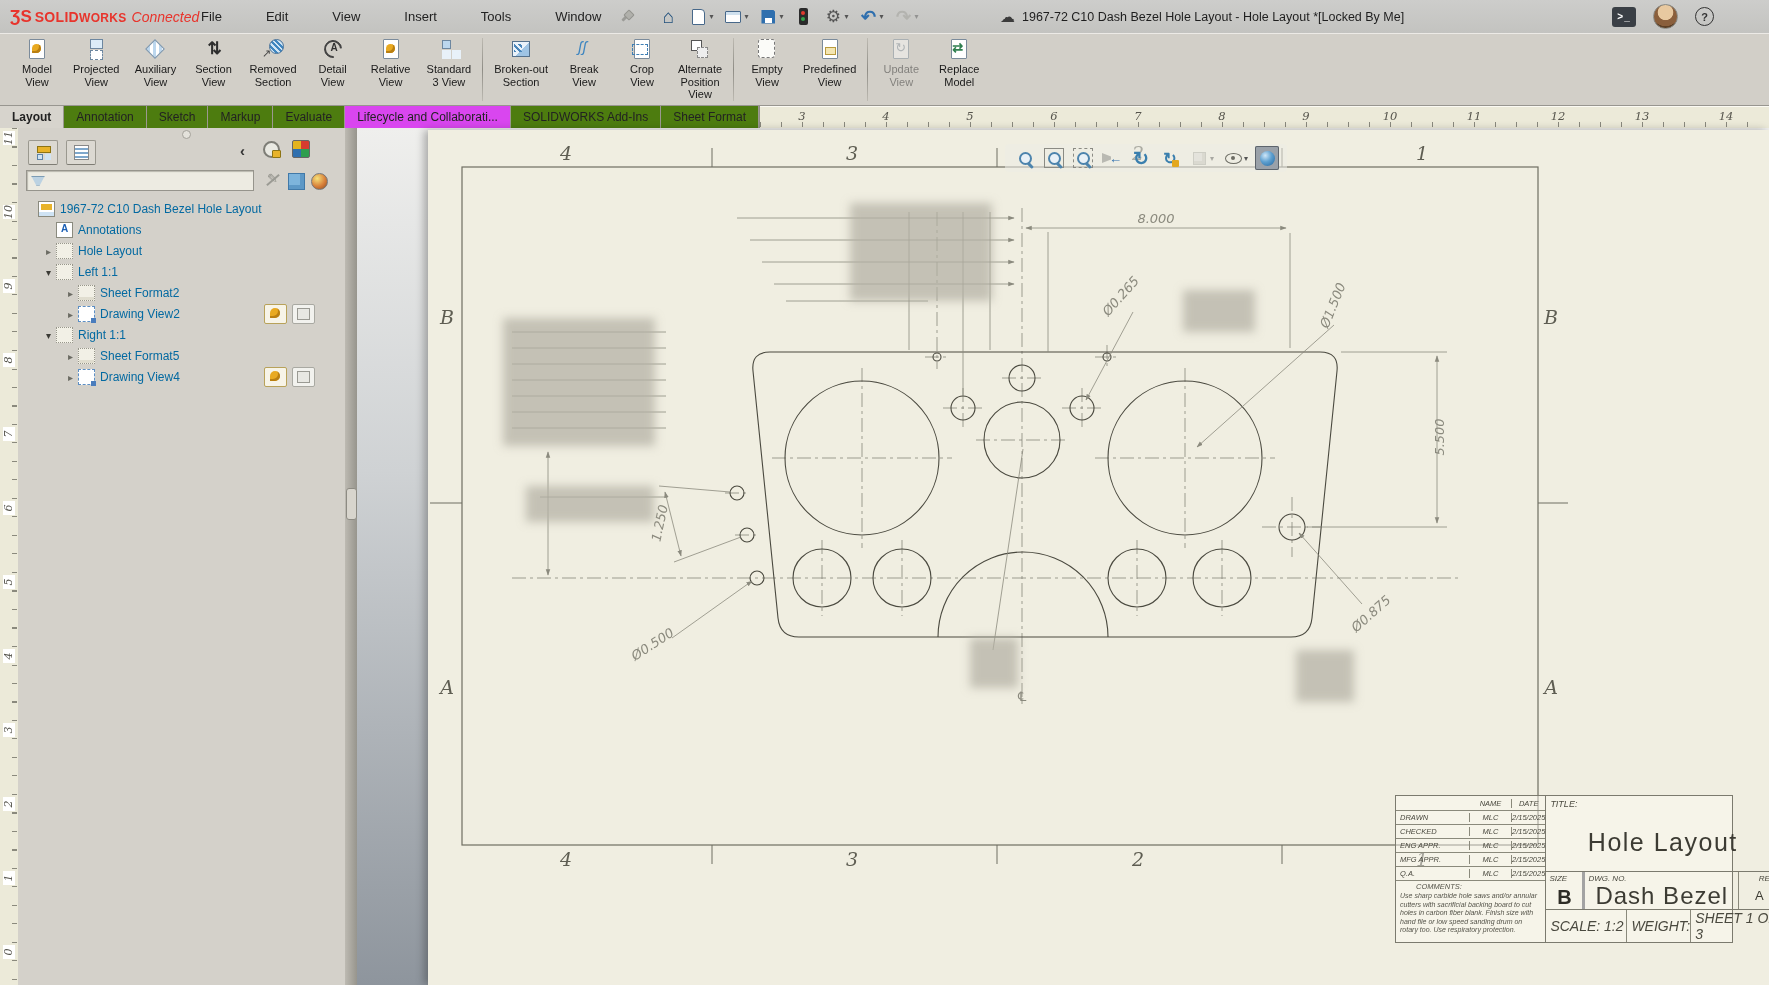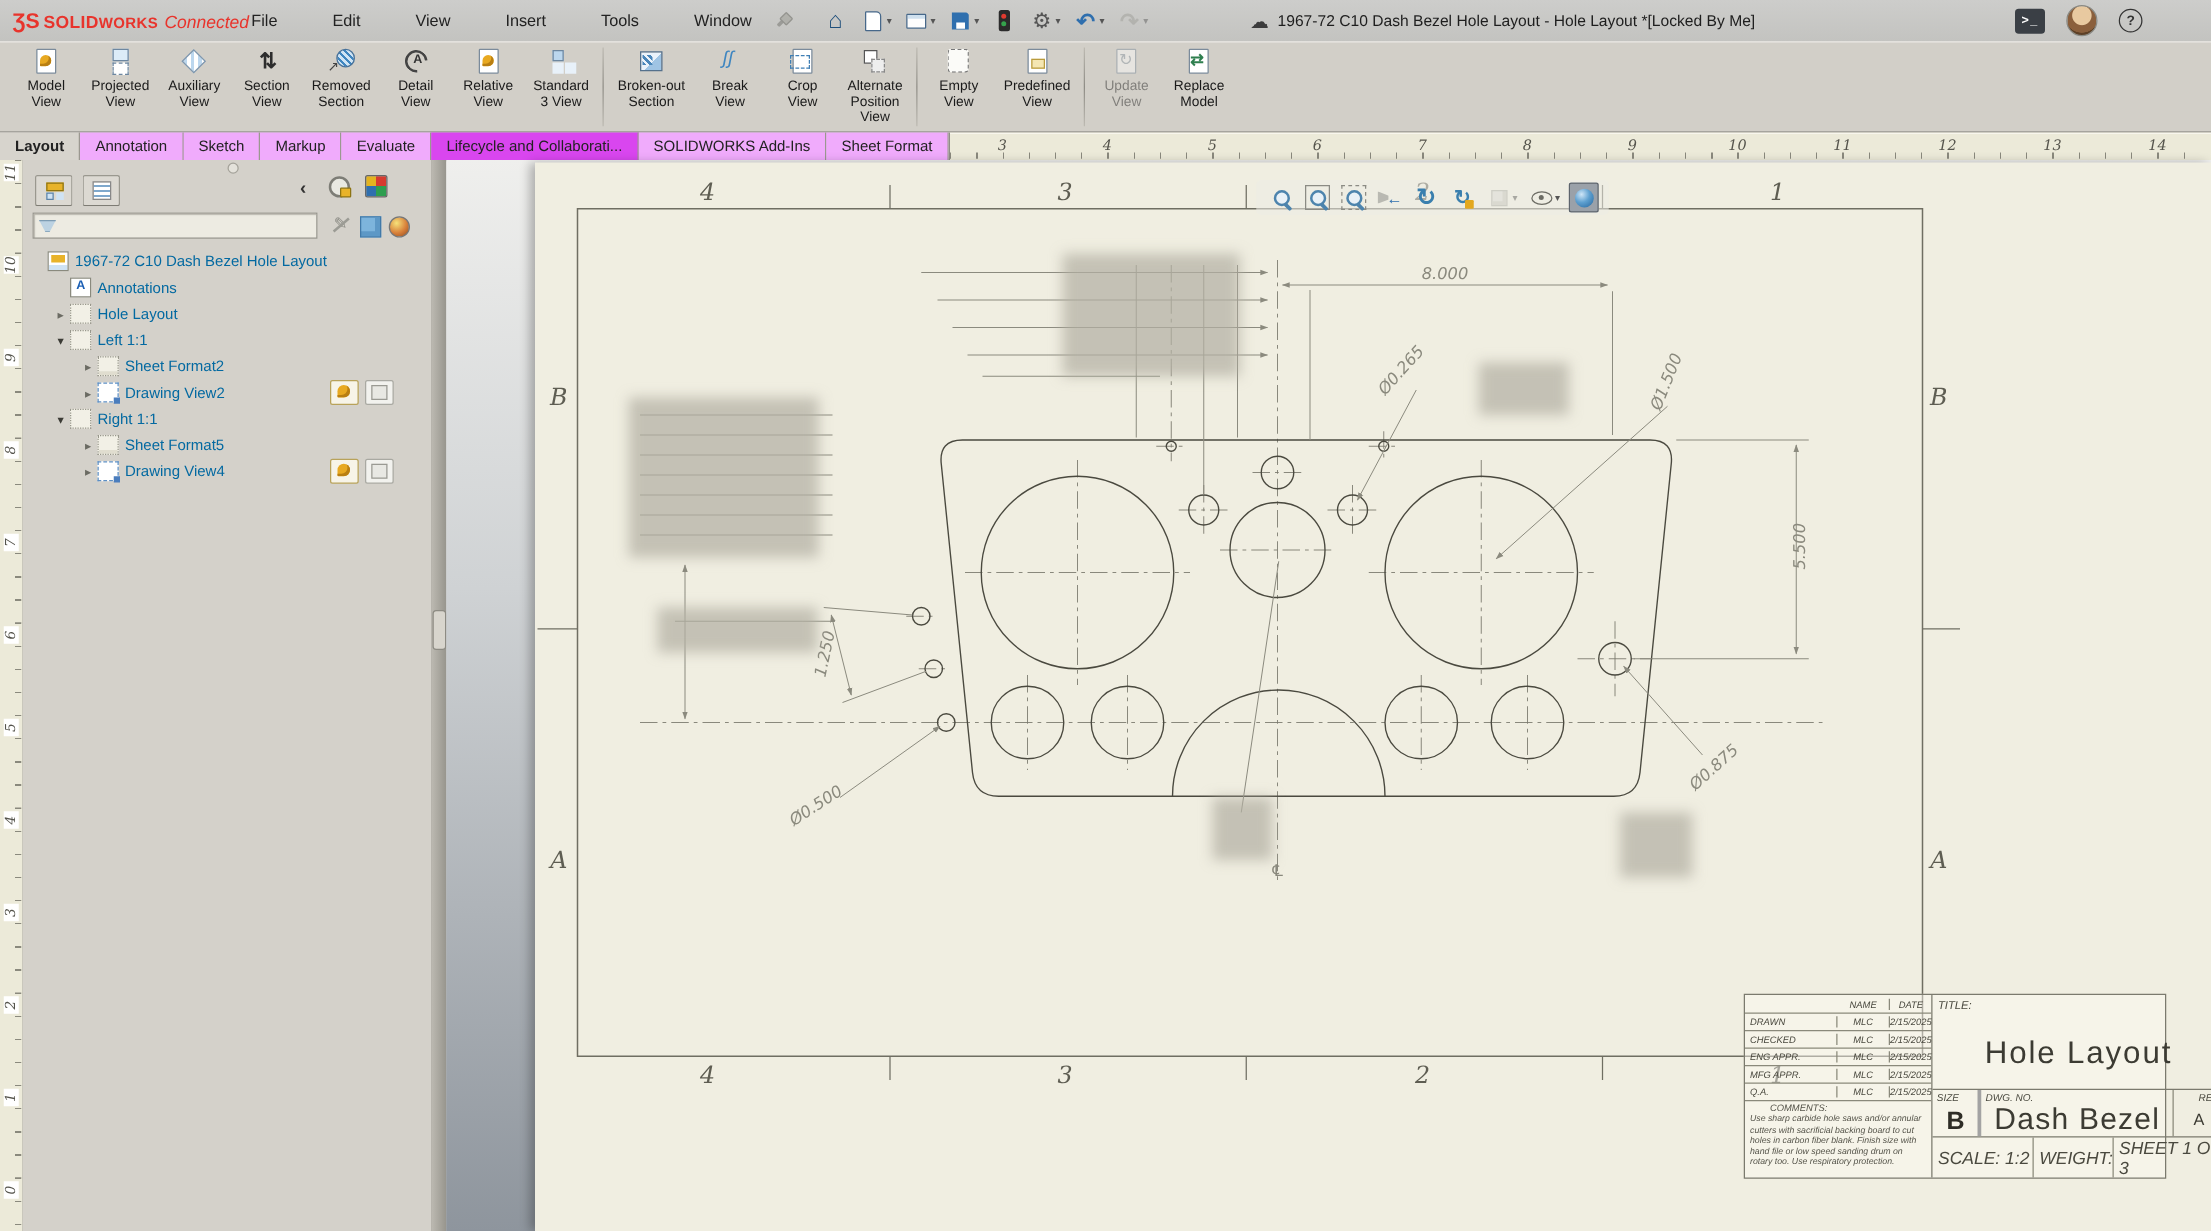--- a/index.html
+++ b/index.html
@@ -64,21 +64,21 @@
   .ric.break-view::before{content:"ʃʃ";position:absolute;left:6px;top:0px;color:#3f86c0;font-size:15px;font-style:italic;}
   .ric.crop-view::after{content:"";position:absolute;left:2px;top:6px;width:14px;height:9px;border:1.5px dashed #3f7fb5;}
   .ric.alternate-position-view::before{content:"";position:absolute;left:3px;top:2px;width:9px;height:9px;border:1.5px solid #555;background:#fff;}
   .ric.alternate-position-view::after{content:"";position:absolute;left:9px;top:9px;width:9px;height:9px;border:1.5px dashed #888;background:#eee;}
   .ric.empty-view::before{content:"";position:absolute;left:3px;top:1px;width:15px;height:17px;border:1.5px dashed #777;border-radius:3px;background:#fbfbf8;}
   .ric.predefined-view::after{content:"";position:absolute;left:7px;top:9px;width:9px;height:6px;background:#f4e6b2;border:1px solid #b99b3e;}
   .ric.update-view::after{content:"↻";position:absolute;left:6px;top:2px;font-size:13px;color:#8a97a3;}
   .ric.replace-model::after{content:"⇄";position:absolute;left:5px;top:2px;font-size:13px;font-weight:bold;color:#2f7f4f;}
   
   .tabrow{position:absolute;left:0;top:106px;width:100%;height:22px;background:#b8b5ae;display:flex;align-items:stretch;border-bottom:1px solid #8f8d86;}
-  .tab{display:flex;align-items:center;padding:0 12px;font-size:12px;color:#222;border-right:1px solid #9b9890;background:#f0abfc;}
+  .tab{display:flex;align-items:center;padding:0 12px;font-size:12px;color:#222;border-right:1px solid #9b9890;background:#4d7c0f;}
   .tab.active{background:#d7d4cd;font-weight:bold;}
   .tab.light{background:#d946ef;}
   .hruler{flex:1;background:#ecead9;border-left:1px solid #8f8d86;display:flex;overflow:hidden;box-shadow:inset 0 1px 0 #fbfaf3;}
   .hcell{width:84px;flex:0 0 84px;text-align:center;font-family:"DejaVu Serif",serif;font-style:italic;font-size:11.5px;color:#55544c;position:relative;line-height:20px;}
   .hcell::after{content:"";position:absolute;bottom:1px;left:0;width:100%;height:5px;background:repeating-linear-gradient(to right,#8a897d 0 1px,transparent 1px 21px);}
   
   .main{position:absolute;left:0;top:128px;right:0;bottom:0;}
   .vruler{position:absolute;left:0;top:0;bottom:0;width:18px;background:#ecead9;border-right:1px solid #8f8d86;overflow:hidden;}
   .vcell{height:74px;position:relative;}
   .vcell span{position:absolute;top:4px;left:2px;transform:rotate(-90deg);transform-origin:center;display:block;width:14px;text-align:center;font-family:"DejaVu Serif",serif;font-style:italic;font-size:11px;color:#55544c;background:#fff;line-height:12px;}

